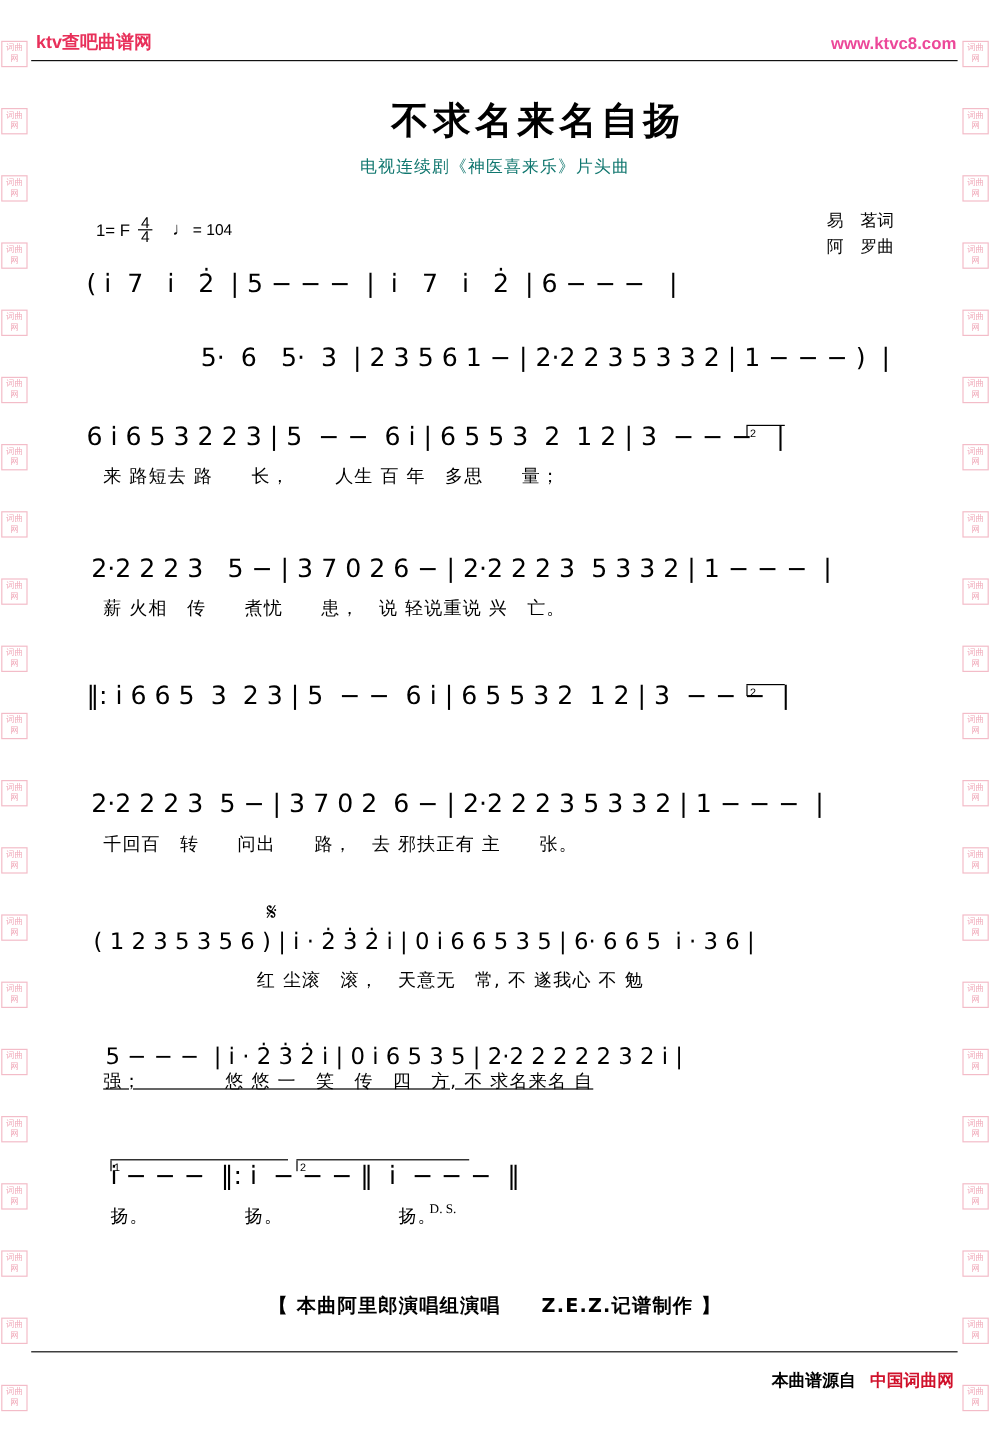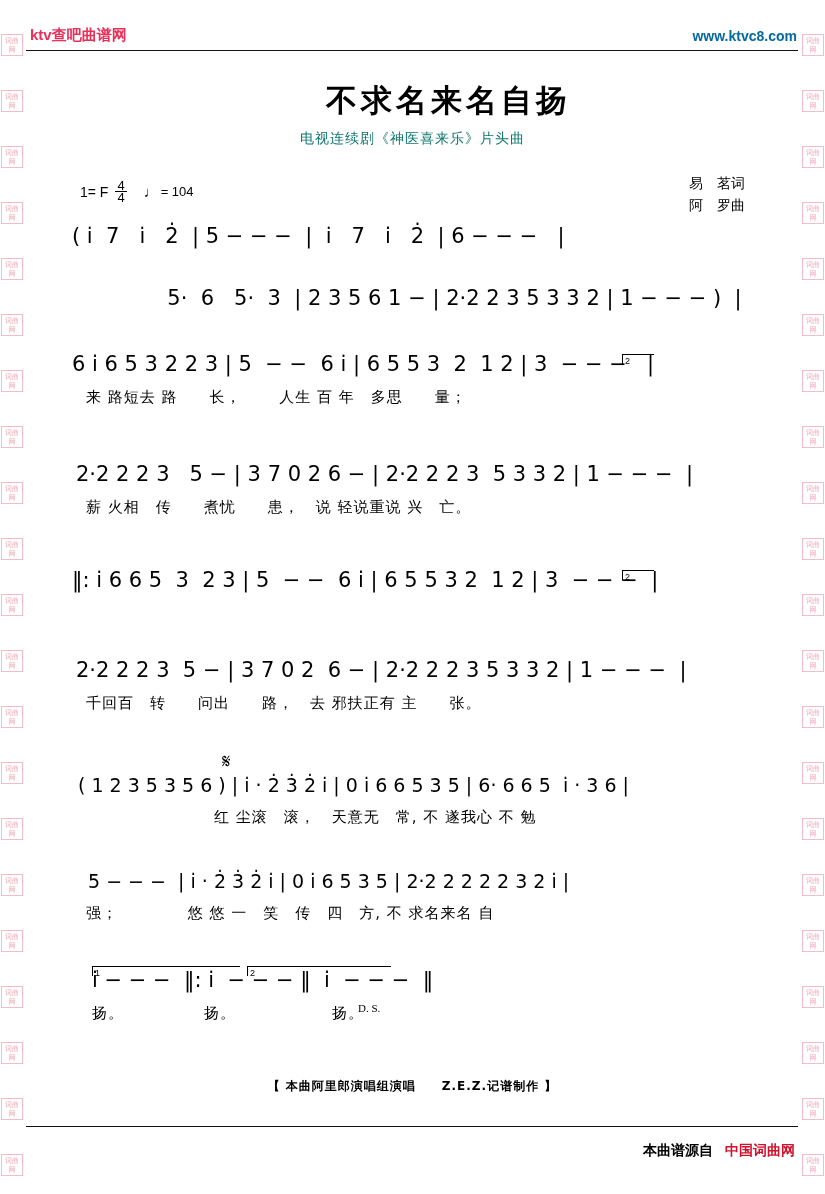--- a/index.html
+++ b/index.html
@@ -30,21 +30,21 @@
   .wm-box span{display:block;}
 
   .page{position:absolute;left:0;top:0;width:825px;height:1194px;}
   .ktv-logo{
     position:absolute;left:30px;top:26px;
     color:#e8305a;font-weight:bold;font-size:15px;
     font-family:"Liberation Sans", sans-serif;
   }
   .ktv-url{
     position:absolute;right:28px;top:28px;
-    color:#0369a1;font-weight:bold;font-size:14px;
+    color:#ec4899;font-weight:bold;font-size:14px;
   }
   .hr-top{
     position:absolute;left:26px;top:50px;width:772px;height:1px;background:#111;
   }
 
   .title{
     position:absolute;top:80px;left:0;width:825px;text-align:center;
     font-family:"DejaVu Sans", sans-serif;
     font-weight:bold;font-size:31px;letter-spacing:4px;color:#000;padding-left:36px;
   }
@@ -74,21 +74,21 @@
     font-size:21px;color:#000;white-space:pre;
     letter-spacing:0px;
   }
   .lyr{
     font-family:"DejaVu Sans", sans-serif;
     font-size:15px;color:#000;white-space:pre;letter-spacing:1px;
   }
 
   .footer-note{
     position:absolute;left:0;top:1078px;width:825px;text-align:center;
-    font-size:12px;font-weight:bold;color:#000;letter-spacing:1px;
+    font-size:16px;font-weight:bold;color:#000;letter-spacing:1px;
     font-family:"DejaVu Sans", sans-serif;
   }
   .hr-bot{position:absolute;left:26px;top:1126px;width:772px;height:1px;background:#111;}
   .source{
     position:absolute;right:30px;top:1142px;font-size:14px;color:#000;font-weight:bold;
   }
   .source .red{color:#d0112b;margin-left:8px;}
 
   .dsal{position:absolute;font-size:11px;font-family:"Liberation Serif",serif;}
   .seg{position:absolute;font-size:20px;}
@@ -326,21 +326,21 @@
   </div>
 
   <div class="sys" style="top:774px;">
     <div class="mus" style="margin-left:78px;font-size:19px;">( 1 2 3 5 3 5 6 ) | i̇ · 2̇ 3̇ 2̇ i̇ | 0 i̇ 6 6 5 3 5 | 6· 6 6 5  i̇ · 3 6 |</div>
     <div class="lyr" style="margin-left:86px;margin-top:12px;">　　　　　　　　红 尘滚　滚，　天意无　常, 不 遂我心 不 勉</div>
   </div>
   <div class="seg" style="left:222px;top:750px;">𝄋</div>
 
   <div class="sys" style="top:870px;">
     <div class="mus" style="margin-left:88px;font-size:19px;">5 − − −  | i̇ · 2̇ 3̇ 2̇ i̇ | 0 i̇ 6 5 3 5 | 2·2 2 2 2 2 3 2 i̇ |</div>
-    <div class="lyr" style="margin-left:86px;margin-top:12px;">强；　　　　 悠 悠 一　笑　传　四　方, 不 求名来名 自</div>
+    <div class="lyr" style="margin-left:86px;text-decoration:underline;">强；　　　　 悠 悠 一　笑　传　四　方, 不 求名来名 自</div>
   </div>
 
   <div class="sys" style="top:968px;">
     <div class="mus" style="margin-left:92px;">i̇ − − −  ‖: i̇  − − − ‖  i̇  − − −  ‖</div>
     <div class="lyr" style="margin-left:92px;margin-top:12px;">扬。　　　　　扬。　　　　　　扬。</div>
   </div>
 
   <div class="bracket" style="left:92px;top:966px;width:148px;">
     <span class="tick"></span>
     <span class="lbl">1</span>

